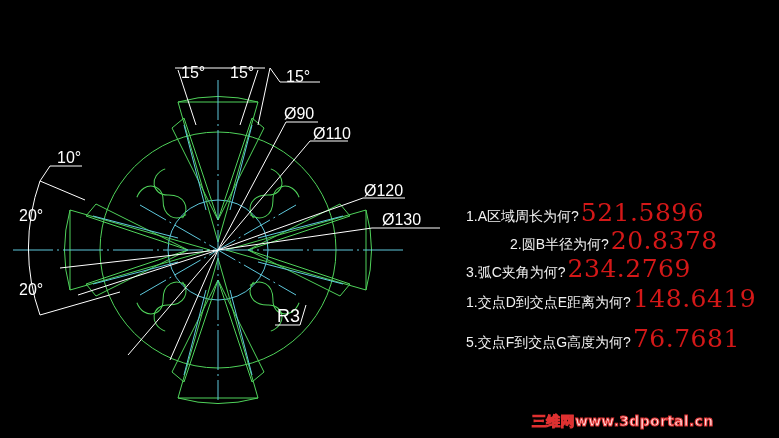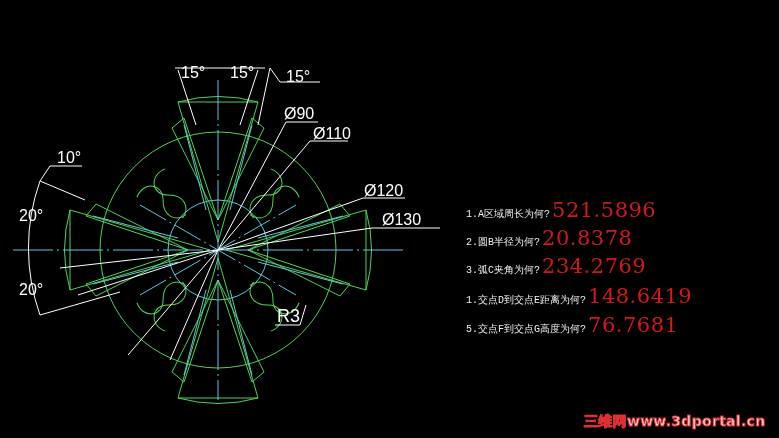--- a/index.html
+++ b/index.html
@@ -1,22 +1,22 @@
 <!DOCTYPE html>
 <html><head>
 <meta charset="utf-8">
 <style>
   html, body { margin:0; padding:0; background:#000; }
   body { width:779px; height:438px; position:relative; overflow:hidden; font-family:"DejaVu Sans", sans-serif; }
   #cad { position:absolute; left:0; top:0; }
   .q-list { position:absolute; left:466px; top:198px; }
   .q-row { position:absolute; white-space:nowrap; height:28px; }
-  .q-text { color:#f2f2f2; font-family:Liberation Mono, monospace; font-size:10px; vertical-align:baseline; }
-  .q-ans { color:#d41818; font-family:"DejaVu Serif", serif; font-size:21px; margin-left:2px; vertical-align:baseline; letter-spacing:0.5px; }
-  .watermark { position:absolute; left:584px; top:413px; font-family:"DejaVu Sans", sans-serif; font-weight:bold; font-size:14px;
+  .q-text { color:#f2f2f2; font-family:Liberation Sans, sans-serif; font-size:14px; vertical-align:baseline; }
+  .q-ans { color:#d41818; font-family:"DejaVu Serif", serif; font-size:25px; margin-left:2px; vertical-align:baseline; letter-spacing:0.5px; }
+  .watermark { position:absolute; left:532px; top:413px; font-family:"DejaVu Sans", sans-serif; font-weight:bold; font-size:14px;
     color:#ffd6d6; -webkit-text-stroke:1px #e03030; letter-spacing:0.3px; }
   svg text { font-family:"Liberation Sans", sans-serif; }
 </style>
 </head>
 <body>
 
 <svg id="cad" width="779" height="438" viewBox="0 0 779 438" xmlns="http://www.w3.org/2000/svg">
   <defs>
     <g id="spike">
 
@@ -91,27 +91,27 @@
     <text x="19" y="221">20°</text>
     <text x="19" y="295">20°</text>
     <text x="277" y="322" font-size="18">R3</text>
   </g>
 </svg>
 
 <div class="q-list">
   <div class="q-row" style="top:0px;">
     <span class="q-text">1.A区域周长为何?</span><span class="q-ans">521.5896</span>
   </div>
-  <div class="q-row" style="top:28px;">
+  <div class="q-row" style="top:28px;margin-left:44px;">
     <span class="q-text">2.圆B半径为何?</span><span class="q-ans">20.8378</span>
   </div>
   <div class="q-row" style="top:56px;">
     <span class="q-text">3.弧C夹角为何?</span><span class="q-ans">234.2769</span>
   </div>
   <div class="q-row" style="top:86px;">
     <span class="q-text">1.交点D到交点E距离为何?</span><span class="q-ans">148.6419</span>
   </div>
-  <div class="q-row" style="top:115px;">
+  <div class="q-row" style="top:126px;">
     <span class="q-text">5.交点F到交点G高度为何?</span><span class="q-ans">76.7681</span>
   </div>
 </div>
 
 <div class="watermark">三维网www.3dportal.cn</div>
 
 </body></html>

